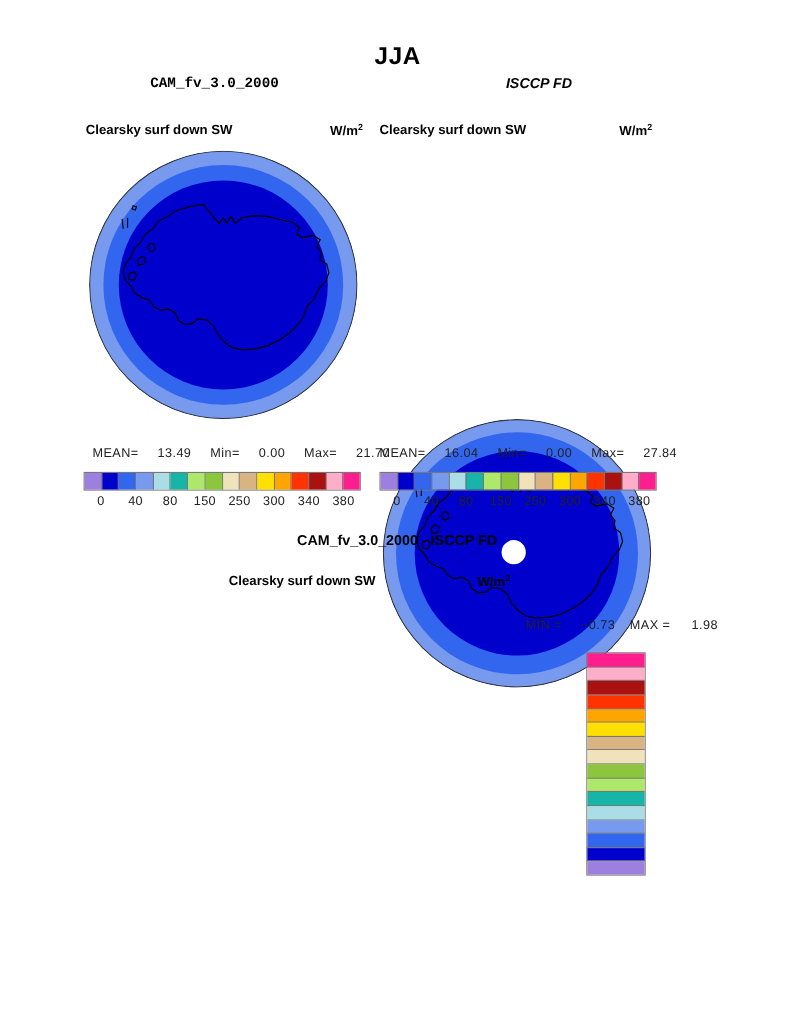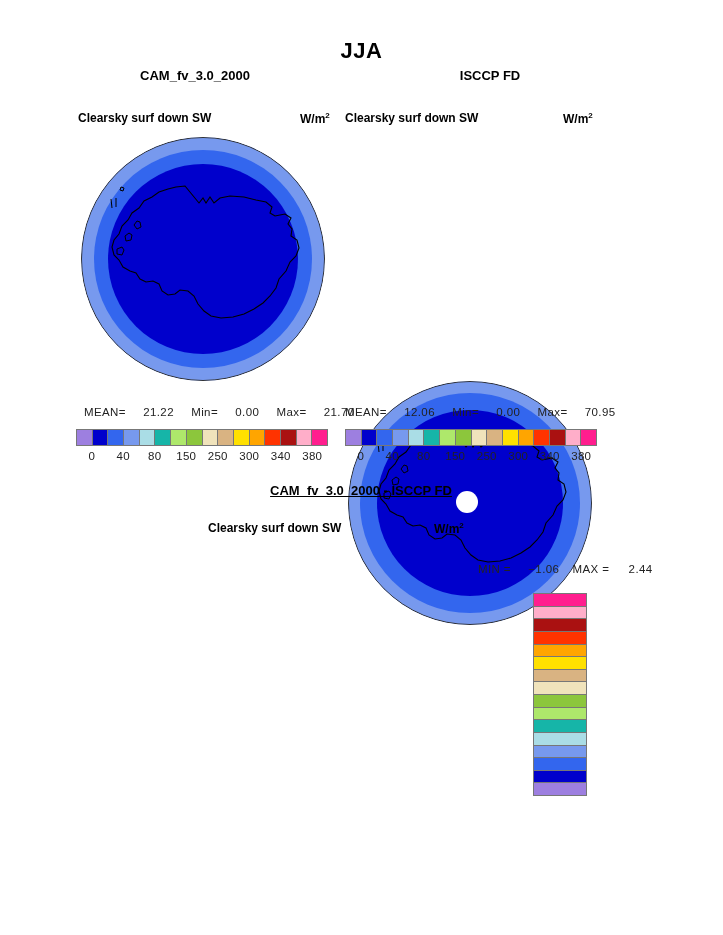--- a/index.html
+++ b/index.html
@@ -24,21 +24,21 @@
   .globe .ring{position:absolute;border-radius:50%;}
   .globe .rim{position:absolute;inset:0;border-radius:50%;border:1px solid #333;box-sizing:border-box;}
   .polehole{position:absolute;border-radius:50%;background:#ffffff;}
   svg.coast{position:absolute;left:0;top:0;overflow:visible;}
 </style>
 </head>
 <body>
 
 <div class="abs ttl-main" style="left:0;top:38px;width:723px;">JJA</div>
 
-<div class="abs ttl-panel" style="left:60px;top:68px;width:270px;">CAM_fv_3.0_2000</div>
+<div class="abs ttl-panel" style="left:60px;top:68px;width:270px;font-family:Liberation Mono, monospace;">CAM_fv_3.0_2000</div>
 
 <div class="abs lbl" style="left:78px;top:111px;">
   <span>Clearsky surf down SW</span>
 </div>
 <div class="abs lbl" style="left:300px;top:111px;">
   <span>W/m</span><sup>2</sup>
 </div>
 
 <div class="abs globe" style="left:81px;top:137px;width:244px;height:244px;">
   <div class="ring" style="left:0;top:0;width:244px;height:244px;background:#7799ee;"></div>
@@ -57,21 +57,21 @@
       M41,110 l-5,2 l0,5 l5,1 l2,-5 z"></path>
     <path fill="none" stroke="#000" stroke-width="1" d="M40,50 l3,1 l-1,3 l-3,-1 z"></path>
     <path fill="none" stroke="#000" stroke-width="1" d="M30,62 l1,9 M35,61 l0,9"></path>
   </svg>
   <div class="rim"></div>
 </div>
 
 <div class="abs stats" style="left:84px;top:406px;">
   <span>MEAN=</span>
   <span style="display:inline-block;width:10px;"></span>
-  <span>21.22</span>
+  <span>13.49</span>
   <span style="display:inline-block;width:10px;"></span>
   <span>Min=</span>
   <span style="display:inline-block;width:10px;"></span>
   <span>0.00</span>
   <span style="display:inline-block;width:10px;"></span>
   <span>Max=</span>
   <span style="display:inline-block;width:10px;"></span>
   <span>21.70</span>
 </div>
 
@@ -99,21 +99,21 @@
       <span style="left: 18.75%;">40</span>
       <span style="left: 31.25%;">80</span>
       <span style="left: 43.75%;">150</span>
       <span style="left: 56.25%;">250</span>
       <span style="left: 68.75%;">300</span>
       <span style="left: 81.25%;">340</span>
       <span style="left: 93.75%;">380</span>
     </div>
 </div>
 
-<div class="abs ttl-panel" style="left:390px;top:68px;width:200px;">ISCCP FD</div>
+<div class="abs ttl-panel" style="left:390px;top:68px;width:200px;font-style:italic;">ISCCP FD</div>
 
 <div class="abs lbl" style="left:345px;top:111px;">
   <span>Clearsky surf down SW</span>
 </div>
 <div class="abs lbl" style="left:563px;top:111px;">
   <span>W/m</span><sup>2</sup>
 </div>
 
 <div class="abs globe" style="left:348px;top:137px;width:244px;height:244px;">
   <div class="ring" style="left:0;top:0;width:244px;height:244px;background:#7799ee;"></div>
@@ -133,29 +133,29 @@
     <path fill="none" stroke="#000" stroke-width="1" d="M40,50 l3,1 l-1,3 l-3,-1 z"></path>
     <path fill="none" stroke="#000" stroke-width="1" d="M30,62 l1,9 M35,61 l0,9"></path>
   </svg>
   <div class="polehole" style="left:108px;top:110px;width:22px;height:22px;"></div>
   <div class="rim"></div>
 </div>
 
 <div class="abs stats" style="left:345px;top:406px;">
   <span>MEAN=</span>
   <span style="display:inline-block;width:10px;"></span>
-  <span>12.06</span>
+  <span>16.04</span>
   <span style="display:inline-block;width:10px;"></span>
   <span>Min=</span>
   <span style="display:inline-block;width:10px;"></span>
   <span>0.00</span>
   <span style="display:inline-block;width:10px;"></span>
   <span>Max=</span>
   <span style="display:inline-block;width:10px;"></span>
-  <span>70.95</span>
+  <span>27.84</span>
 </div>
 
 <div class="abs" style="left:345px;top:429px;width:252px;">
   <div class="cbar-h">
       <i style="background: rgb(157, 127, 224);"></i>
       <i style="background: rgb(0, 0, 204);"></i>
       <i style="background: rgb(51, 102, 238);"></i>
       <i style="background: rgb(119, 153, 238);"></i>
       <i style="background: rgb(170, 221, 230);"></i>
       <i style="background: rgb(22, 181, 168);"></i>
@@ -175,37 +175,37 @@
       <span style="left: 18.75%;">40</span>
       <span style="left: 31.25%;">80</span>
       <span style="left: 43.75%;">150</span>
       <span style="left: 56.25%;">250</span>
       <span style="left: 68.75%;">300</span>
       <span style="left: 81.25%;">340</span>
       <span style="left: 93.75%;">380</span>
     </div>
 </div>
 
-<div class="abs ttl-panel" style="left:0;top:483px;width:722px;text-decoration:underline;">CAM_fv_3.0_2000 - ISCCP FD</div>
+<div class="abs ttl-panel" style="left:0;top:483px;width:722px;">CAM_fv_3.0_2000 - ISCCP FD</div>
 
 <div class="abs lbl" style="left:208px;top:521px;">
   <span>Clearsky surf down SW</span>
 </div>
 <div class="abs lbl" style="left:434px;top:521px;">
   <span>W/m</span><sup>2</sup>
 </div>
 
 <div class="abs stats" style="left:478px;top:563px;">
   <span>MIN =</span>
   <span style="display:inline-block;width:10px;"></span>
-  <span>−1.06</span>
+  <span>−0.73</span>
   <span style="display:inline-block;width:6px;"></span>
   <span>MAX =</span>
   <span style="display:inline-block;width:12px;"></span>
-  <span>2.44</span>
+  <span>1.98</span>
 </div>
 
 <div class="abs" style="left:533px;top:593px;">
   <div class="cbar-v" style="height:201px;">
       <i style="background: rgb(255, 30, 142);"></i>
       <i style="background: rgb(255, 174, 201);"></i>
       <i style="background: rgb(170, 17, 17);"></i>
       <i style="background: rgb(255, 51, 0);"></i>
       <i style="background: rgb(255, 165, 0);"></i>
       <i style="background: rgb(255, 224, 0);"></i>

